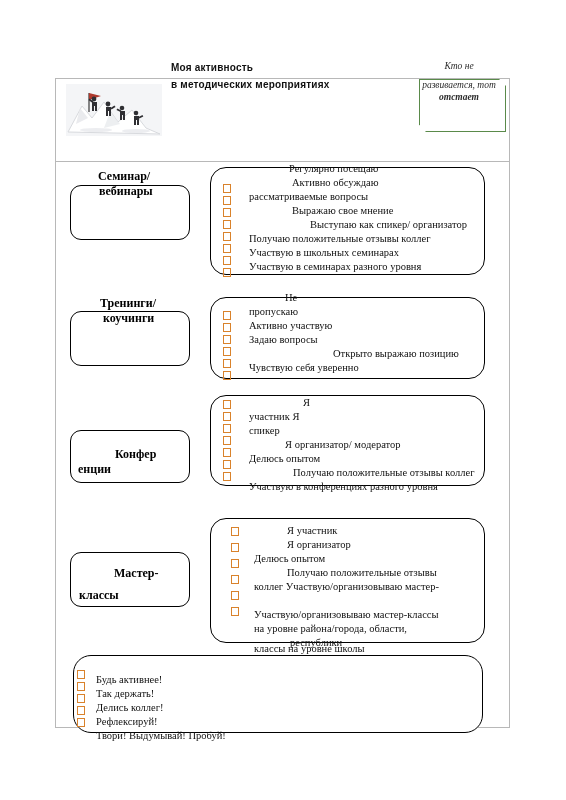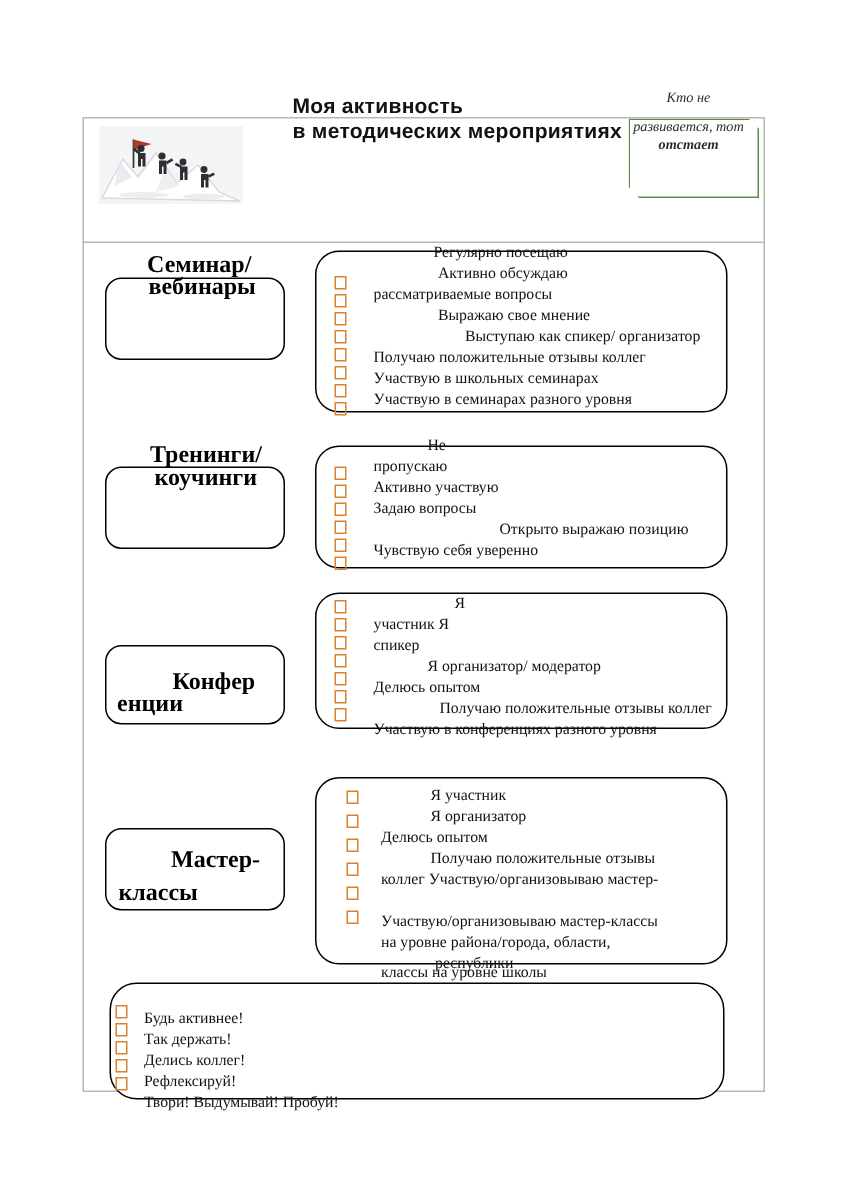--- a/index.html
+++ b/index.html
@@ -32,25 +32,24 @@
     width: 455px;
     height: 0;
     border-top: 1px solid #b8b8b8;
   }
 
   
   .doc-title {
     position: absolute;
     font-family: "Liberation Sans", "DejaVu Sans", sans-serif;
     font-weight: bold;
-    font-size: 14px;
+    font-size: 10px;
     color: #111111;
     letter-spacing: 0.2px;
     white-space: nowrap;
-    margin-left: 24px;
   }
   #title-line1 { left: 171px; top: 62px; }
   #title-line2 { left: 171px; top: 79px; }
 
   
   #illustration {
     position: absolute;
     left: 66px;
     top: 84px;
     width: 96px;
@@ -95,21 +94,21 @@
     position: absolute;
     border: 1.4px solid #000000;
     border-radius: 11px;
     background: #ffffff;
     box-sizing: border-box;
   }
   .cat-label {
     position: absolute;
     font-family: "Liberation Serif", "DejaVu Serif", serif;
     font-weight: bold;
-    font-size: 16px;
+    font-size: 12px;
     color: #000000;
     line-height: 15px;
     white-space: nowrap;
   }
 
   
   .content-box {
     position: absolute;
     border: 1.1px solid #000000;
     border-radius: 16px;

